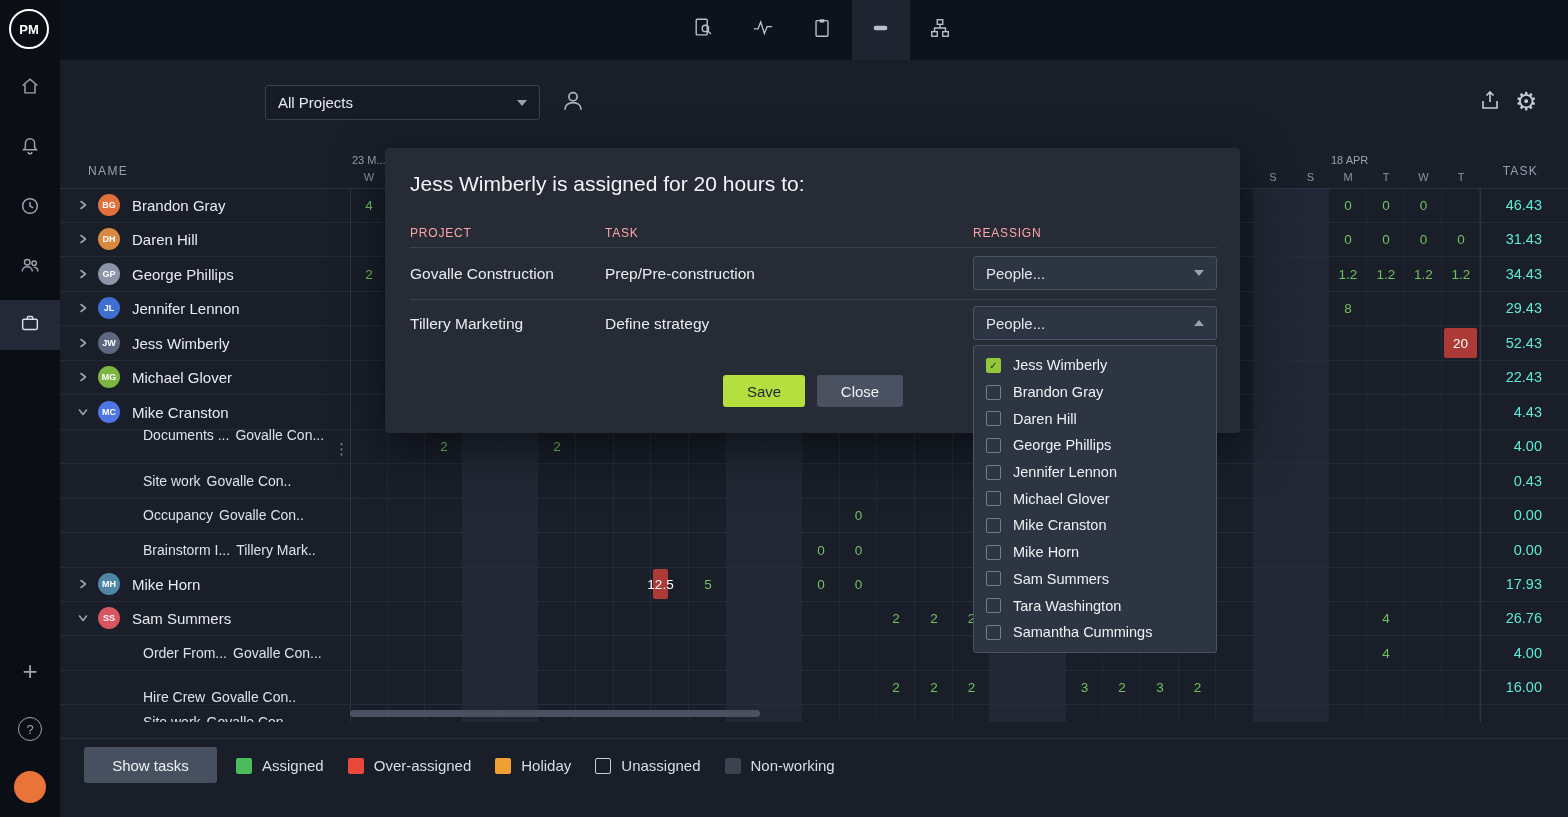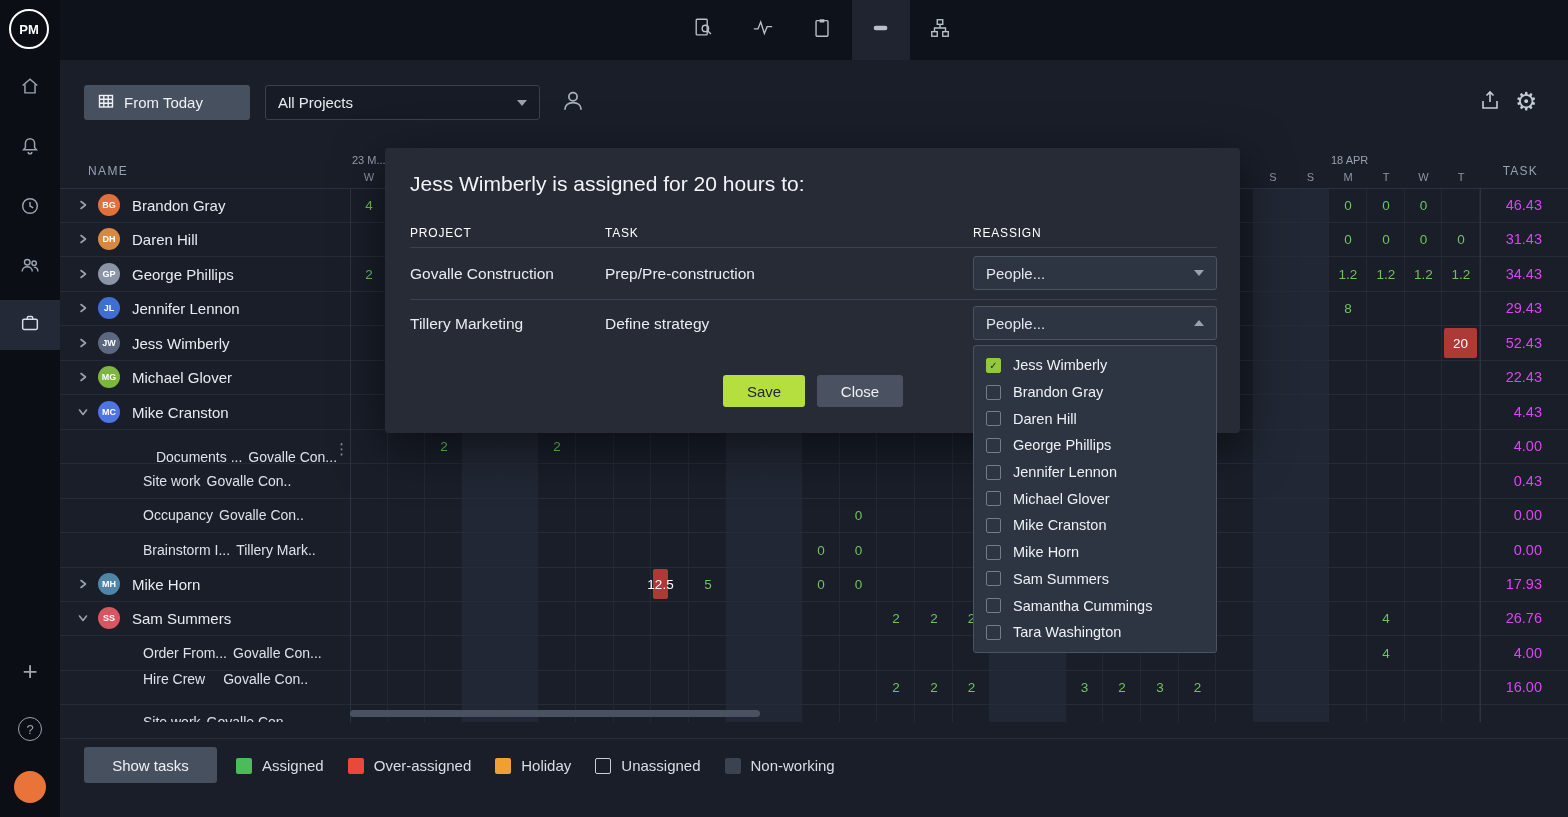--- a/index.html
+++ b/index.html
@@ -53,30 +53,30 @@
   .name-column{position:absolute;left:0;top:0;width:290px;height:100%;z-index:2;}
   .name-row,.task-row{position:absolute;left:0;width:290px;height:34px;display:flex;align-items:center;}
   .chev{margin-left:18px;width:12px;display:flex;}
   .chev.expanded svg{transform:rotate(90deg);}
   .avatar{width:22px;height:22px;border-radius:50%;margin-left:8px;display:flex;align-items:center;justify-content:center;
         font-size:9px;font-weight:bold;color:#fff;flex:0 0 auto;}
   .name-label{margin-left:12px;font-size:15px;color:#e8ebf0;white-space:nowrap;}
   .task-label{margin-left:83px;font-size:14px;color:#dde1e8;white-space:nowrap;}
   .project-label{margin-left:6px;font-size:14px;color:#dde1e8;white-space:nowrap;}
   .total-column{position:absolute;left:1420px;top:0;width:88px;height:100%;z-index:2;}
-  .total-val{position:absolute;right:26px;width:60px;height:34px;line-height:34px;font-size:14.5px;color:#d946ef;text-align:right;}
+  .total-val{position:absolute;right:26px;width:60px;height:34px;line-height:34px;font-size:14.5px;color:#5eead4;text-align:right;}
   .cell-num{position:absolute;display:flex;align-items:center;justify-content:center;font-size:13.5px;color:#72c161;height:34px;z-index:2;}
   .cell-num.over{background:#ad3a36;color:#fff;border-radius:2px;height:30px;}
   .hscroll{position:absolute;left:290px;top:522px;width:410px;height:7px;border-radius:4px;background:#4a5262;z-index:5;}
   .drag-dots{position:absolute;left:274px;top:252px;color:#8b93a2;font-size:15px;z-index:6;letter-spacing:-2px;}
   
   .modal{position:absolute;left:385px;top:148px;width:855px;height:285px;background:#262b36;border-radius:4px;
         box-shadow:0 14px 50px rgba(0,0,0,.55);z-index:80;}
   .modal-title{position:absolute;left:25px;top:24px;font-size:21px;color:#f2f4f7;}
-  .m-head{position:absolute;top:78px;font-size:12px;letter-spacing:.8px;color:#ffffff;}
+  .m-head{position:absolute;top:78px;font-size:12px;letter-spacing:.8px;color:#fca5a5;}
   .m-div{position:absolute;left:25px;width:807px;height:1px;background:#3a4150;}
   .m-cell{position:absolute;font-size:15.5px;color:#e9ecf0;}
   .m-select{position:absolute;left:588px;width:244px;height:34px;background:#2d3442;border:1px solid #4b5362;border-radius:3px;
         display:flex;align-items:center;justify-content:space-between;padding:0 12px;box-sizing:border-box;font-size:15px;color:#e2e6ec;}
   .btn-save{position:absolute;left:338px;top:227px;width:82px;height:32px;background:#b5df3e;color:#232834;font-size:15px;
         border-radius:3px;display:flex;align-items:center;justify-content:center;}
   .btn-close{position:absolute;left:432px;top:227px;width:86px;height:32px;background:#4a5261;color:#eef1f5;font-size:15px;
         border-radius:3px;display:flex;align-items:center;justify-content:center;}
   .dropdown{position:absolute;left:588px;top:197px;width:244px;background:#2d3442;border:1px solid #4b5362;border-radius:3px;
         padding:6px 0;box-sizing:border-box;z-index:85;}
@@ -187,29 +187,20 @@
     </div>
     <div class="side-icon" style="top:646px">
       <span class="side-plus">+</span>
     </div>
     <div class="side-icon" style="top:704px">
       <span class="help-circle">?</span>
     </div>
     <div class="user-avatar"></div>
   </div>
 
-  <div class="btn-from-today">
-    <span>
-      <svg width="16" height="16" viewBox="0 0 16 16" fill="none" stroke="#eef1f5" stroke-width="1.4">
-        <rect x="1.5" y="2.5" width="13" height="11.5"></rect>
-          <path d="M1.5 6.3 H14.5 M1.5 10.3 H14.5 M5.8 2.5 V14 M10.2 2.5 V14"></path>
-      </svg>
-    </span>
-    <span>From Today</span>
-  </div>
   <div class="select-projects">
     <span>All Projects</span>
     <span class="caret down"></span>
   </div>
   <div class="person-toggle">
     <span>
       <svg width="26" height="26" viewBox="0 0 24 24" fill="none" stroke="currentColor" stroke-width="1.6">
         <circle cx="12" cy="8" r="3.8"></circle>
           <path d="M4.5 20 c0-4.2 3.3-6.6 7.5-6.6 s7.5 2.4 7.5 6.6"></path>
       </svg>
@@ -389,21 +380,21 @@
         </div>
         <div class="name-row" style="top: 207px;">
           <span class="chev expanded">
             <svg width="10" height="10" viewBox="0 0 10 10">
               <polyline points="3,1.5 7.5,5 3,8.5" fill="none" stroke="#9aa2b1" stroke-width="1.6" stroke-linecap="round" stroke-linejoin="round"></polyline>
             </svg>
           </span>
           <span class="avatar" style="background:#4f74e3">MC</span>
           <span class="name-label">Mike Cranston</span>
         </div>
-        <div class="task-row" style="top: 252px; justify-content: center;">
+        <div class="task-row" style="top: 230px;">
           <span class="task-label">Documents ...</span>
           <span class="project-label">Govalle Con...</span>
         </div>
         <div class="task-row" style="top: 276px;">
           <span class="task-label">Site work</span>
           <span class="project-label">Govalle Con..</span>
         </div>
         <div class="task-row" style="top: 310px;">
           <span class="task-label">Occupancy</span>
           <span class="project-label">Govalle Con..</span>
@@ -427,21 +418,21 @@
               <polyline points="3,1.5 7.5,5 3,8.5" fill="none" stroke="#9aa2b1" stroke-width="1.6" stroke-linecap="round" stroke-linejoin="round"></polyline>
             </svg>
           </span>
           <span class="avatar" style="background:#d95560">SS</span>
           <span class="name-label">Sam Summers</span>
         </div>
         <div class="task-row" style="top: 448px;">
           <span class="task-label">Order From...</span>
           <span class="project-label">Govalle Con...</span>
         </div>
-        <div class="task-row" style="top: 474px; gap: 12px;">
+        <div class="task-row" style="top: 492px;">
           <span class="task-label">Hire Crew</span>
           <span class="project-label">Govalle Con..</span>
         </div>
         <div class="task-row" style="top: 517px;">
           <span class="task-label">Site work</span>
           <span class="project-label">Govalle Con</span>
         </div>
       </div>
     <div class="total-column">
         <div class="total-val" style="top: 0px;">46.43</div>
@@ -538,25 +529,25 @@
         <div class="dd-item">
           <div class="dd-check"></div>
           <span>Mike Horn</span>
         </div>
         <div class="dd-item">
           <div class="dd-check"></div>
           <span>Sam Summers</span>
         </div>
         <div class="dd-item">
           <div class="dd-check"></div>
+          <span>Tara Washington</span>
+        </div>
+        <div class="dd-item">
+          <div class="dd-check"></div>
           <span>Samantha Cummings</span>
-        </div>
-        <div class="dd-item">
-          <div class="dd-check"></div>
-          <span>Tara Washington</span>
         </div>
       </div>
   </div>
 
   <div class="footer-line"></div>
   <div class="btn-show-tasks">Show tasks</div>
   <div class="legend">
       <div class="legend-item">
         <div class="legend-swatch" style="background: rgb(76, 187, 92);"></div>
         <span>Assigned</span>

